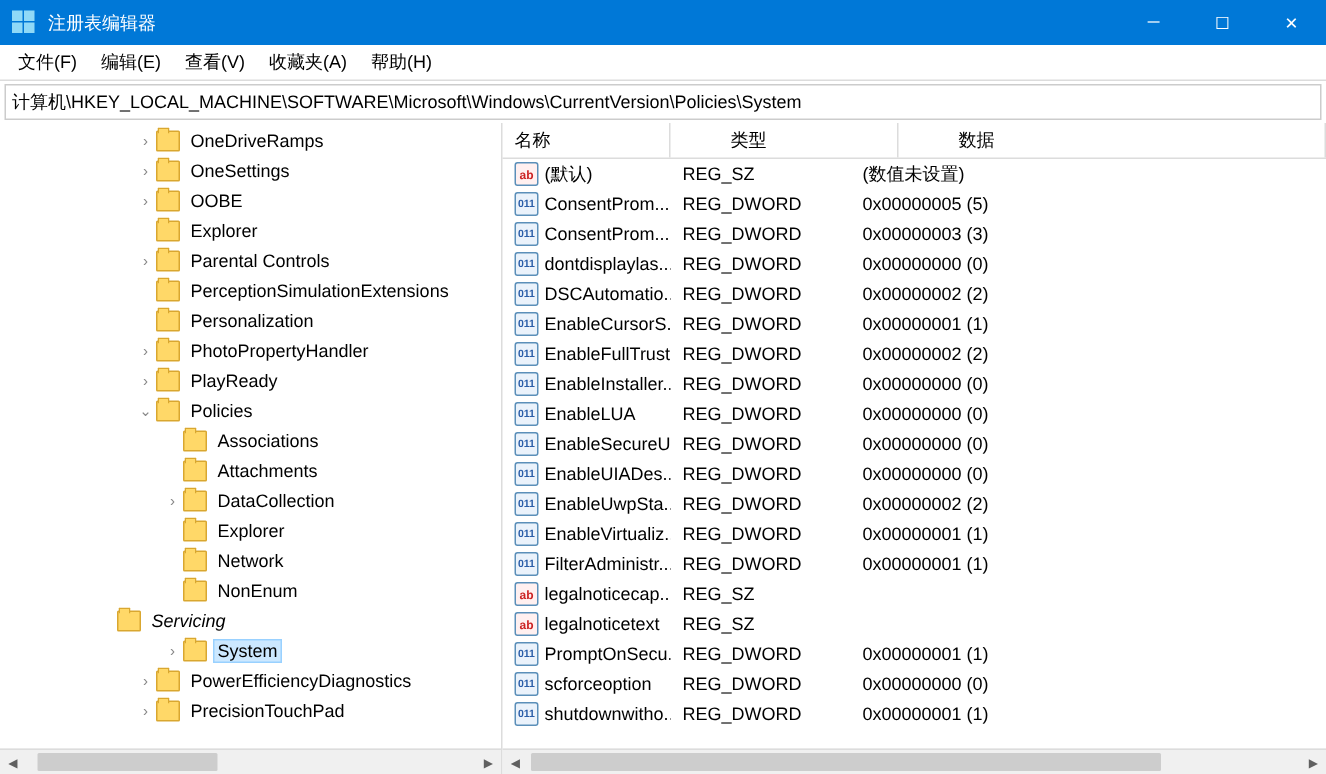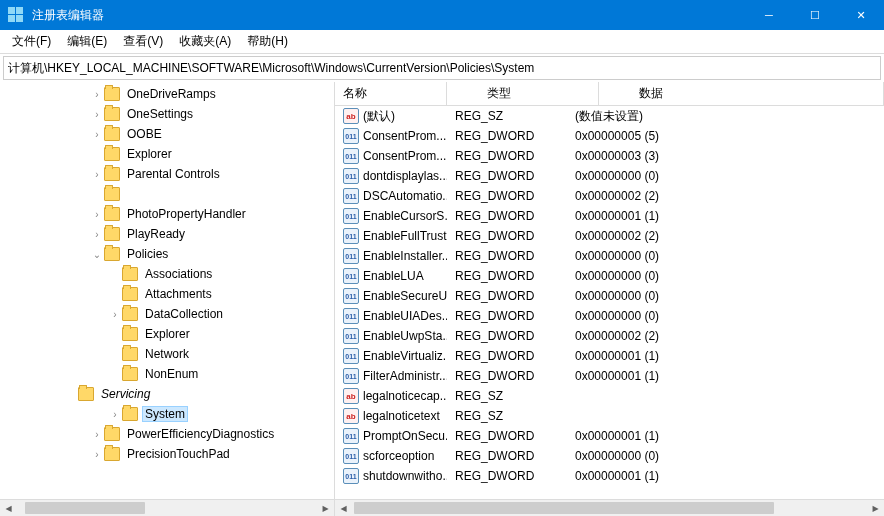--- a/index.html
+++ b/index.html
@@ -98,20 +98,26 @@
           <span class="label">Explorer</span>
         </div>
         <div class="tree-row" style="padding-left: 90px;">
           <span class="expander">›</span>
           <span class="folder"></span>
           <span class="label">Parental Controls</span>
         </div>
         <div class="tree-row" style="padding-left: 90px;">
           <span class="expander"></span>
           <span class="folder"></span>
+          <span class="label">PerceptionSimulationExtensions</span>
+        </div>
+        <div class="tree-row" style="padding-left: 90px;">
+          <span class="expander"></span>
+          <span class="folder"></span>
+          <span class="label">Personalization</span>
         </div>
         <div class="tree-row" style="padding-left: 90px;">
           <span class="expander">›</span>
           <span class="folder"></span>
           <span class="label">PhotoPropertyHandler</span>
         </div>
         <div class="tree-row" style="padding-left: 90px;">
           <span class="expander">›</span>
           <span class="folder"></span>
           <span class="label">PlayReady</span>

